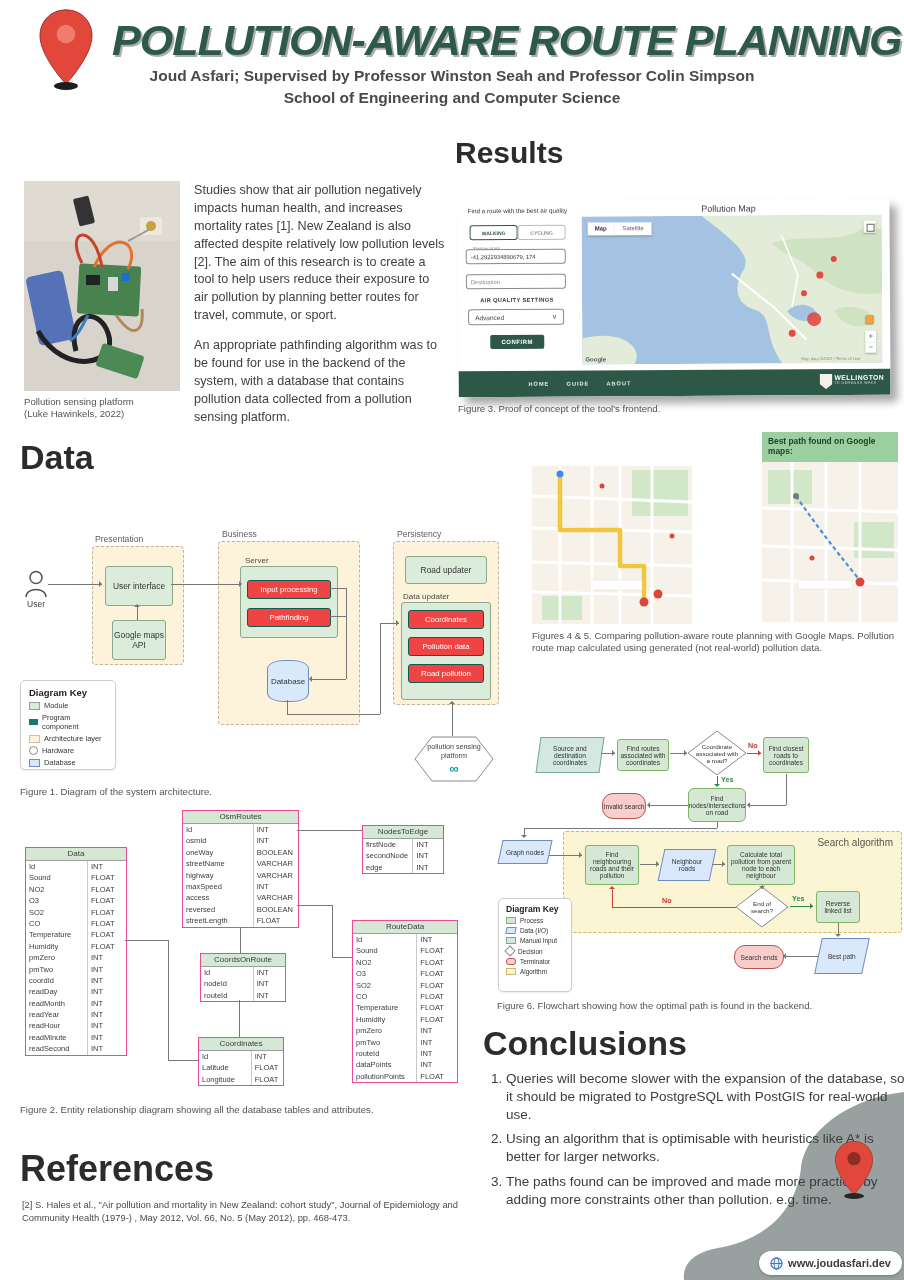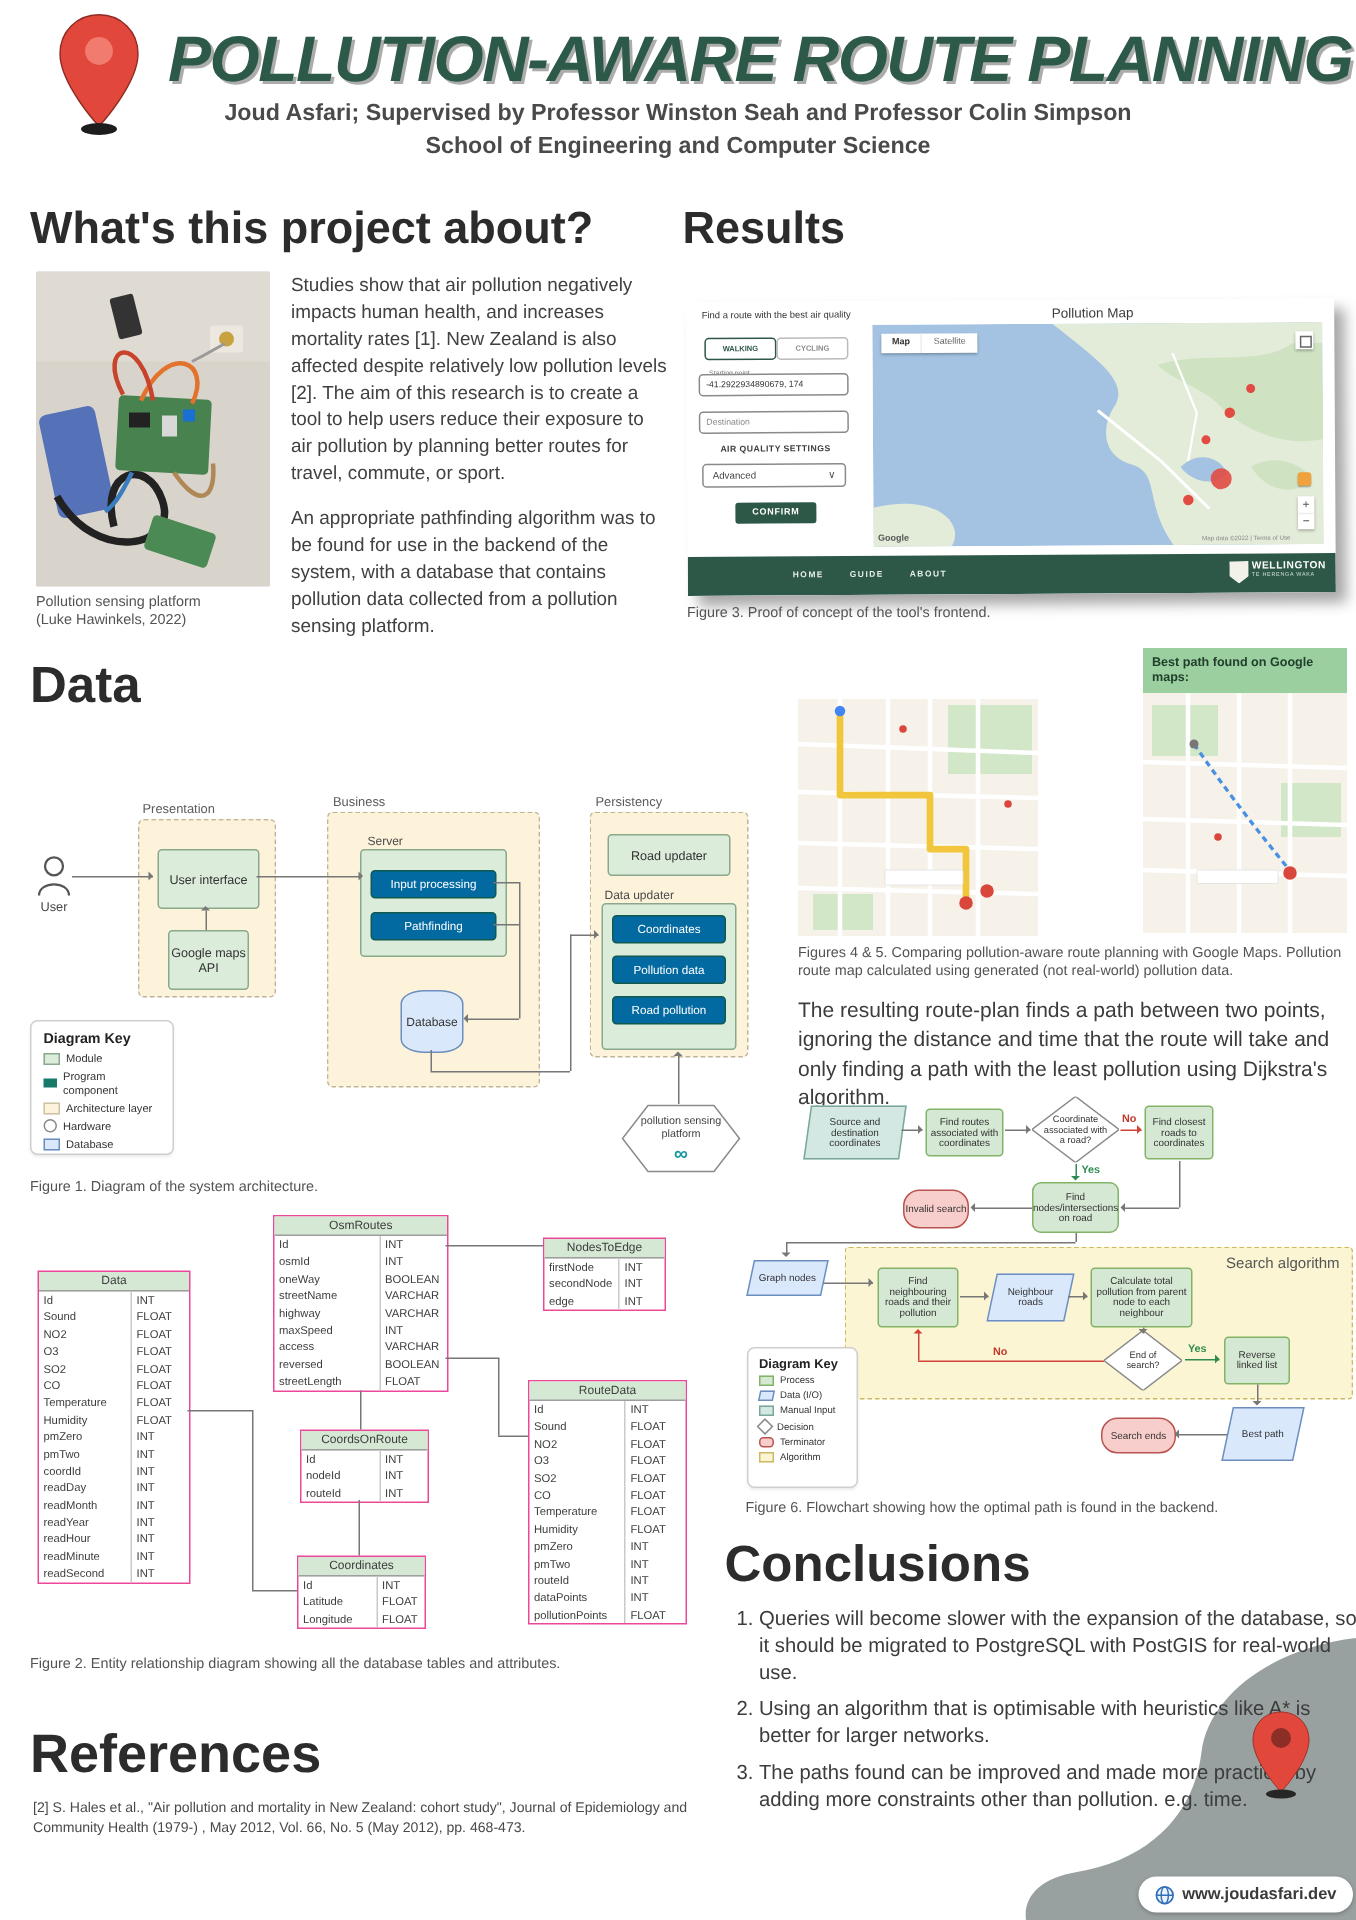--- a/index.html
+++ b/index.html
@@ -29,21 +29,21 @@
   .footlink{font-size:5.6px;color:#e8efe9;letter-spacing:1px;font-weight:bold;}
   .shield{width:13px;height:15px;background:#f2f1ea;clip-path:polygon(0 0,100% 0,100% 66%,50% 100%,0 66%);}
   
   .glabel{background:#9ccfa0;color:#21402c;font-weight:bold;display:flex;align-items:center;padding:3px 6px;box-sizing:border-box;}
   .mapfig{background:#f6f2ea;overflow:hidden;}
   
   .layer{background:#fdf2da;border:1.5px dashed #beb49b;border-radius:4px;}
   .layer-lb{font-size:8.6px;color:#5c5c5c;}
   .module{background:#dcecdb;border:1px solid #8aa88b;border-radius:3px;display:flex;align-items:center;
     justify-content:center;text-align:center;font-size:8.4px;color:#333;}
-  .comp{background:#0369a1;border:1px solid #115a4f;border-radius:3px;color:#fff;display:flex;
+  .comp{background:#ef4444;border:1px solid #115a4f;border-radius:3px;color:#fff;display:flex;
     align-items:center;justify-content:center;font-size:7.8px;}
   .cyl{background:#dae8fc;border:1px solid #6c8ebf;border-radius:16px/9px;display:flex;align-items:center;
     justify-content:center;font-size:8px;color:#333;}
   .keybox{background:#fff;border:1px solid #cfcfcf;border-radius:5px;box-shadow:0 1px 2px rgba(0,0,0,0.08);}
   .keyttl{font-size:9.5px;font-weight:bold;color:#222;}
   .keyit{display:flex;align-items:center;gap:4px;font-size:7.4px;color:#333;margin-top:3px;}
   .sw{display:inline-block;width:9px;height:6px;flex:0 0 auto;}
   
   .er{position:absolute;background:#fff;border:1px solid #ec4899;font-size:7.5px;color:#3d3d3d;}
   .er .tt{background:#d5e8d4;border-bottom:1px solid #9e9e9e;text-align:center;font-size:8px;height:12px;line-height:12px;}
@@ -92,21 +92,20 @@
     <svg width="56" height="78" viewBox="0 0 60 84">
         <path d="M30 2 C14 2 2 14 2 30 C2 52 30 82 30 82 C30 82 58 52 58 30 C58 14 46 2 30 2 Z" fill="#e2473c" stroke="#8f2c24" stroke-width="1"></path>
         <circle cx="30" cy="28" r="10" fill="#f07b6e"></circle>
       </svg>
     <div class="abs" style="left:16px;top:74px;width:24px;height:8px;border-radius:50%;background:#1d1d1d;"></div>
   </div>
   <div class="abs title" style="left:112px;top:16px;">POLLUTION-AWARE ROUTE PLANNING</div>
   <div class="abs subtitle" style="left:0;top:67px;">Joud Asfari; Supervised by Professor Winston Seah and Professor Colin Simpson</div>
   <div class="abs subtitle" style="left:0;top:89px;">School of Engineering and Computer Science</div>
 
-  <div class="abs h-sec" style="left:20px;top:136px;font-size:30px;">What's this project about?</div>
   <div class="abs photo" style="left:24px;top:181px;width:156px;height:210px;">
     <svg width="156" height="210" viewBox="0 0 156 210">
       <rect width="156" height="210" fill="#d9d4cb"></rect>
       <rect x="0" y="0" width="156" height="60" fill="#e0dbd2"></rect>
       <rect x="8" y="92" width="38" height="70" rx="5" fill="#5572b8" transform="rotate(-12 27 127)"></rect>
       <path d="M14 150 C40 196 96 184 84 152 C74 124 42 132 52 170" stroke="#222" stroke-width="5" fill="none"></path>
       <rect x="54" y="84" width="62" height="50" rx="3" fill="#47824f" transform="rotate(3 85 109)"></rect>
       <rect x="62" y="94" width="14" height="10" fill="#222"></rect>
       <rect x="84" y="96" width="10" height="14" fill="#d8d8d8"></rect>
       <rect x="98" y="92" width="8" height="8" fill="#1a6fd4"></rect>
@@ -230,21 +229,20 @@
           <line x1="0" y1="118" x2="136" y2="122"></line>
       </g>
       <path d="M34 34 C52 60 70 84 96 116" fill="none" stroke="#4a90e2" stroke-width="2.2" stroke-dasharray="4,3"></path>
       <circle cx="34" cy="34" r="3" fill="#777"></circle>
       <rect x="36" y="118" width="54" height="9" rx="1" fill="#ffffff" stroke="#ddd" stroke-width="0.5"></rect>
       <circle cx="98" cy="120" r="4.5" fill="#d9463c"></circle>
       <circle cx="50" cy="96" r="2.5" fill="#d9463c"></circle>
     </svg>
   </div>
   <div class="abs caption" style="left:532px;top:630px;width:366px;">Figures 4 &amp; 5. Comparing pollution-aware route planning with Google Maps. Pollution route map calculated using generated (not real-world) pollution data.</div>
-  <div class="abs" style="left:532px;top:664px;width:366px;font-size:14px;line-height:1.38;color:#3c3c3c;">The resulting route-plan finds a path between two points, ignoring the distance and time that the route will take and only finding a path with the least pollution using Dijkstra's algorithm.</div>
 
   <div class="abs h-sec" style="left:20px;top:438px;font-size:34px;">Data</div>
 
   <div class="abs" style="left:24px;top:570px;">
     <svg width="24" height="28" viewBox="0 0 24 28">
         <circle cx="12" cy="7.5" r="6" fill="none" stroke="#555" stroke-width="1.5"></circle>
         <path d="M2 27 C2 17 22 17 22 27" fill="none" stroke="#555" stroke-width="1.5"></path>
       </svg>
   </div>
   <div class="abs" style="left:14px;top:599px;width:44px;text-align:center;font-size:8.5px;color:#444;">User</div>

